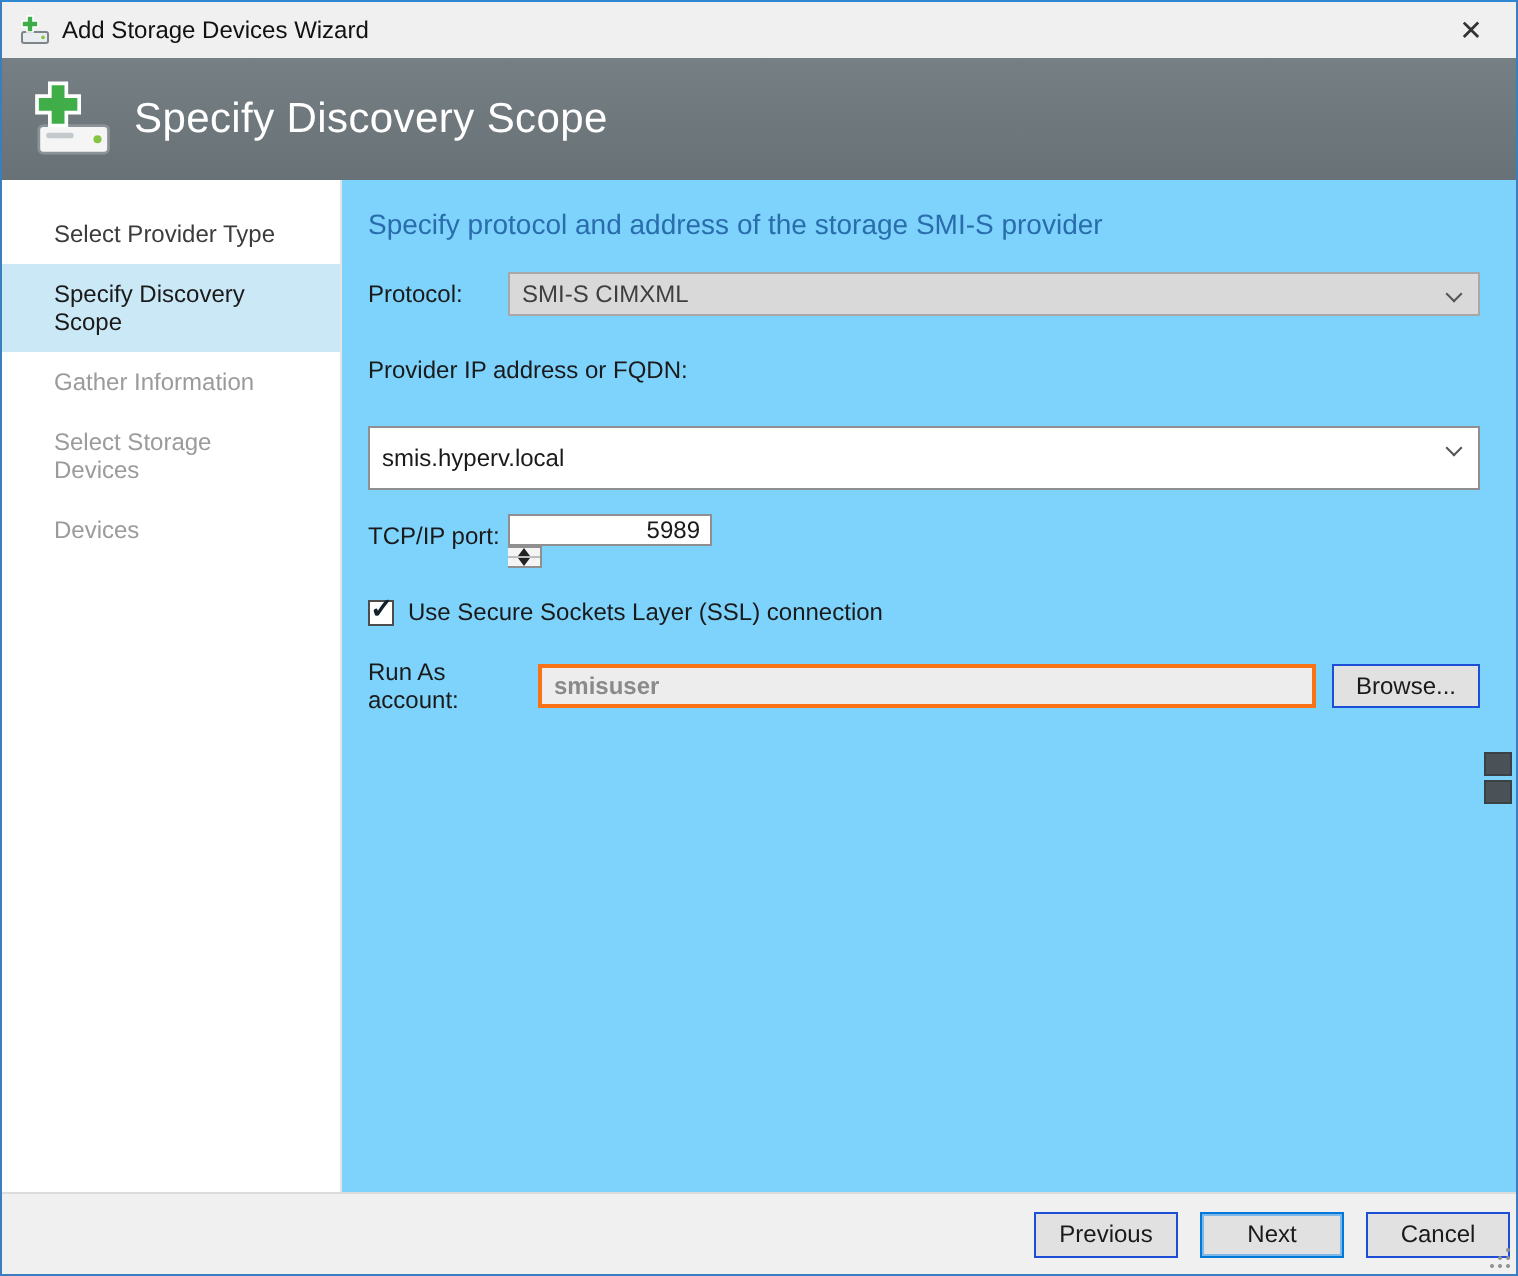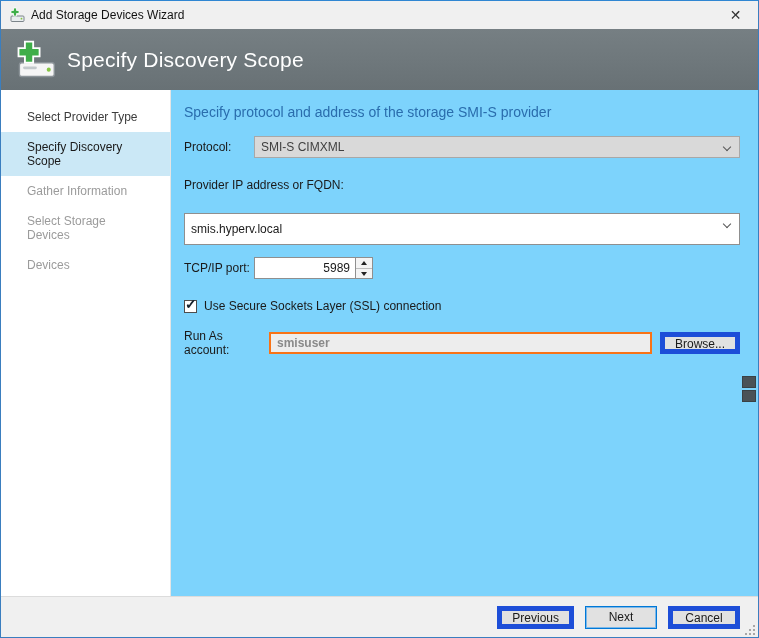--- a/index.html
+++ b/index.html
@@ -43,40 +43,40 @@
   .label-line { font-size:12px; color:#1a1a1a; margin-bottom:21px; }
 
   .combo { position:relative; height:22px; border:1px solid #999; background:#fff; display:flex; align-items:center; padding:0 24px 0 6px; font-size:12px; color:#1a1a1a; }
   .combo.grow { flex:1 1 auto; }
   .combo.disabled { background:#d9d9d9; border-color:#a8a8a8; color:#3f3f3f; }
   .chev { position:absolute; right:9px; top:7px; width:6px; height:6px; border-right:1px solid #555; border-bottom:1px solid #555; transform:rotate(45deg); }
 
   .combo-input { position:relative; height:32px; border:1px solid #8f8f8f; background:#fff; margin-bottom:10px; }
   .combo-input input { width:100%; height:100%; border:none; outline:none; background:transparent; padding:0 24px 0 6px; font-size:12px; font-family:inherit; color:#1a1a1a; }
 
-  .spin-wrap { display:flex; align-items:stretch; height:22px; }
+  .spin-wrap { display:flex; align-items:stretch; height:22px;flex-direction:column; }
   .port-input { width:102px; border:1px solid #8f8f8f; text-align:right; font-size:12px; padding:0 5px; outline:none; font-family:inherit; color:#1a1a1a; background:#fff; }
   .spinner { width:17px; display:flex; flex-direction:column; border:1px solid #8f8f8f; border-left:none; background:#f4f4f4; }
   .spin-btn { flex:1 1 50%; display:flex; align-items:center; justify-content:center; background:#f4f4f4; }
   .spin-btn + .spin-btn { border-top:1px solid #bdbdbd; }
   .arrow-up { width:0; height:0; border-left:3.5px solid transparent; border-right:3.5px solid transparent; border-bottom:4px solid #222; }
   .arrow-down { width:0; height:0; border-left:3.5px solid transparent; border-right:3.5px solid transparent; border-top:4px solid #222; }
 
   .check-row { display:flex; align-items:center; font-size:12px; color:#1a1a1a; margin:14px 0 16px 0; }
   .checkbox { width:13px; height:13px; border:1px solid #4d4d4d; background:#fff; margin-right:7px; position:relative; flex:0 0 13px; }
   .checkbox .mark { position:absolute; left:0px; top:-4px; font-size:14px; line-height:14px; color:#14202b; font-weight:bold; }
 
   .textfield { flex:1 1 auto; height:22px; border:2px solid #f97316; background:#ededed; color:#8a8a8a; font-size:12px; display:flex; align-items:center; padding:0 6px; margin-right:8px;font-weight:bold; }
-  .btn { height:22px; min-width:74px; font-size:12px; background:#e1e1e1; border:5px solid #1d4ed8; font-family:inherit; color:#1a1a1a; padding:0 10px; }
+  .btn { height:22px; min-width:74px; font-size:12px; background:#e1e1e1; border:1px solid #1d4ed8; font-family:inherit; color:#1a1a1a; padding:0 10px; }
 
   .mini-scroll { position:absolute; right:2px; top:286px; width:14px; display:flex; flex-direction:column; gap:2px; }
   .mini-scroll .sq { height:12px; background:#4a5257; border:1px solid #3a4145; }
 
   
-  .footer { flex:0 0 41px; border-top:1px solid #dcdcdc; background:#f0f0f0; display:flex; align-items:center; justify-content:flex-end; gap:11px; padding-right:18px; position:relative; }
+  .footer { flex:0 0 41px; border-top:1px solid #dcdcdc; background:#f0f0f0; display:flex; align-items:center; justify-content:flex-end; gap:11px; padding-right:3px; position:relative; }
   .footer .btn { height:23px; min-width:72px; }
   .btn.default { border:1px solid #0078d7; box-shadow:inset 0 0 0 1px #7db8e8; }
   .grip { position:absolute; right:2px; bottom:2px; width:13px; height:13px; }
 </style>
 </head>
 <body>
 
 <div class="window">
 
   <div class="titlebar">

